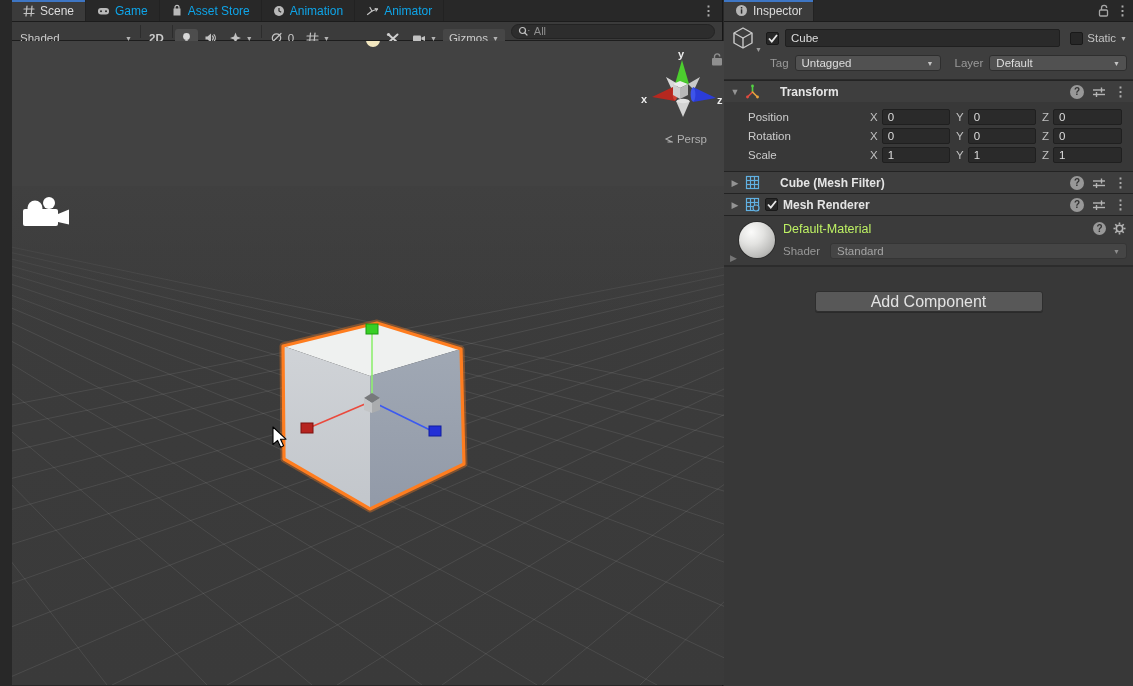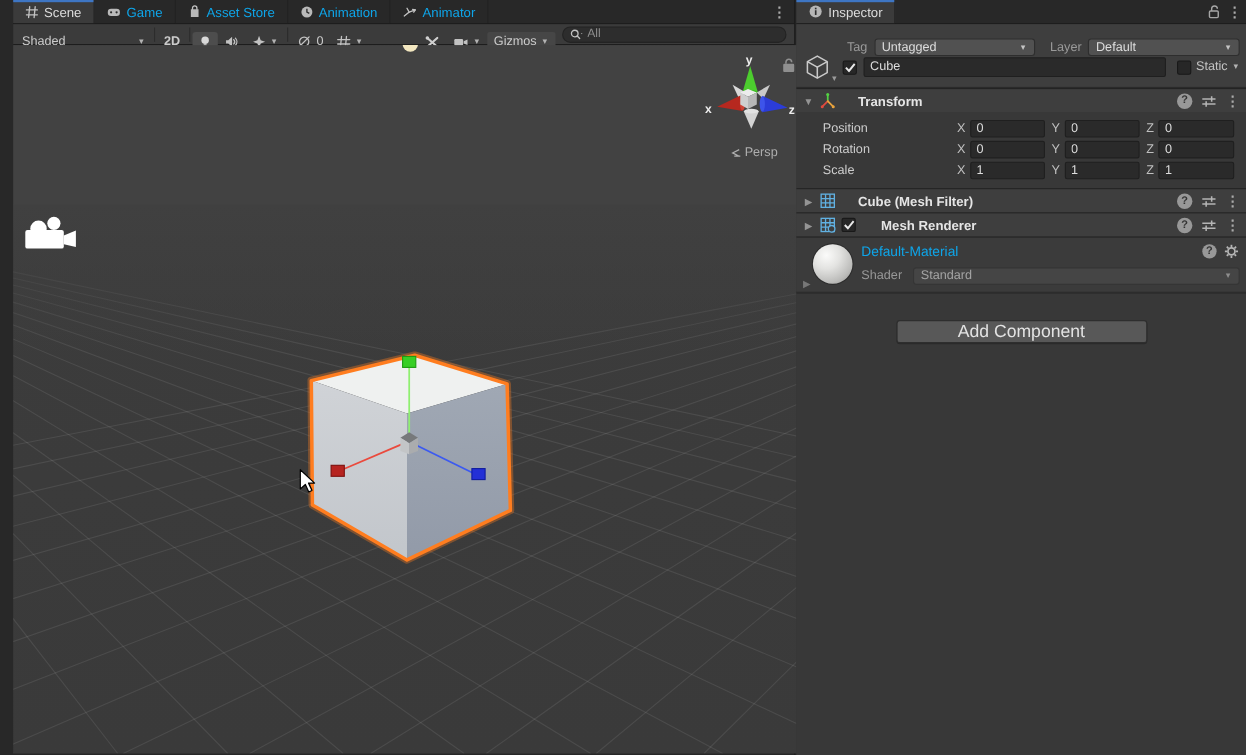--- a/index.html
+++ b/index.html
@@ -71,21 +71,21 @@
   .t-row { display:flex; align-items:center; height:19px; gap:0; }
   .t-row .t-label { flex:0 0 144px; padding-left:22px; color:#cccccc; font-size:11.5px; }
   .axis { flex:1 1 0; display:flex; align-items:center; gap:4px; padding-right:6px; }
   .axis .a { color:#c0c0c0; font-size:11.5px; flex:0 0 auto; }
   .axis input { width:100%; min-width:0; }
 
   #material-block { background:#3b3b3b; border-top:1px solid #232323; height:50px; position:relative; }
   #mat-sphere { position:absolute; left:15px; top:6px; width:36px; height:36px; border-radius:50%;
                 background:radial-gradient(circle at 34% 28%, #fbfbfa 0%, #e3e3e1 35%, #bdbdbb 70%, #8f8f8d 100%);
                 box-shadow:0 0 0 1px rgba(0,0,0,0.25); }
-  #mat-name { position:absolute; left:59px; top:6px; color:#0ea5e9; font-size:12.5px; }
+  #mat-name { position:absolute; left:59px; top:6px; color:#bef264; font-size:12.5px; }
   #mat-icons { position:absolute; right:7px; top:6px; display:flex; gap:7px; align-items:center; }
   #shader-label { position:absolute; left:59px; top:29px; color:#989898; font-size:11.5px; }
   #shader-dd { position:absolute; left:106px; right:6px; top:27px; background:#454545; border:1px solid #353535;
                color:#a4a4a4; }
   #mat-fold { position:absolute; left:6px; bottom:2px; color:#777; font-size:9px; }
 
   #insp-body { border-top:2px solid #2c2c2c; height:100%; background:#383838; }
   #add-component { display:block; margin:24px auto 0 auto; width:228px; height:21px; background:#585858;
                    border:1px solid #2e2e2e; border-radius:3px; color:#e3e3e3; font-size:16px;
                    font-family:"Liberation Sans",sans-serif; box-shadow:0 1px 0 rgba(0,0,0,0.25); }
@@ -370,32 +370,20 @@
     <div style="display:flex;align-items:center;padding-right:4px;gap:6px;">
       <svg width="13" height="14" viewBox="0 0 13 14">
         <rect x="2.5" y="6" width="8" height="6" rx="1" fill="none" stroke="#a5a5a5" stroke-width="1.3"></rect>
         <path d="M4.5 6 v-2 a2.6 2.6 0 0 1 5.2 0" stroke="#a5a5a5" stroke-width="1.3" fill="none"></path>
       </svg>
       <span class="kebab" style="padding:0">⋮</span>
     </div>
   </div>
 
   <div class="insp-header">
-    <div class="row tag-row">
-      <span class="lbl dim">Tag</span>
-      <div class="dropdown" id="tag-dd">
-        <span>Untagged</span>
-        <span class="dd">▼</span>
-      </div>
-      <span class="lbl dim" style="margin-left:8px">Layer</span>
-      <div class="dropdown" id="layer-dd">
-        <span>Default</span>
-        <span class="dd">▼</span>
-      </div>
-    </div>
     <div class="row name-row">
       <div class="go-icon-wrap">
         <svg width="26" height="26" viewBox="0 0 26 26">
           <g stroke="#c9c9c9" stroke-width="1.4" fill="none" stroke-linejoin="round">
             <polygon points="13,3 22,8 22,18 13,23 4,18 4,8"></polygon>
             <polyline points="4,8 13,13 22,8"></polyline>
               <line x1="13" y1="13" x2="13" y2="23"></line>
           </g>
         </svg>
         <span style="position:absolute;right:-2px;bottom:-2px;font-size:7px;color:#9a9a9a;">▼</span>
@@ -405,20 +393,32 @@
           <polyline points="1,4.5 3.8,7.5 9,1" stroke="#e8e8e8" stroke-width="1.8" fill="none"></polyline>
         </svg>
       </div>
       <input id="go-name" class="txtfield" type="text" value="Cube" style="">
       <div class="static-grp">
         <div class="checkbox"></div>
         <span class="lbl">Static</span>
         <span style="font-size:7px;color:#b3b3b3;">▼</span>
       </div>
     </div>
+    <div class="row tag-row">
+      <span class="lbl dim">Tag</span>
+      <div class="dropdown" id="tag-dd">
+        <span>Untagged</span>
+        <span class="dd">▼</span>
+      </div>
+      <span class="lbl dim" style="margin-left:8px">Layer</span>
+      <div class="dropdown" id="layer-dd">
+        <span>Default</span>
+        <span class="dd">▼</span>
+      </div>
+    </div>
   </div>
 
   <div class="comp-header">
     <span class="fold">▼</span>
     <svg width="15" height="15" viewBox="0 0 15 15">
       <g stroke-width="1.6" stroke-linecap="round">
         <line x1="7.5" y1="8" x2="7.5" y2="2" stroke="#53d043"></line>
         <line x1="7.5" y1="8" x2="2.5" y2="13" stroke="#e04b3f"></line>
         <line x1="7.5" y1="8" x2="12.5" y2="13" stroke="#e8a33d"></line>
       </g>
@@ -524,21 +524,21 @@
         <line x1="1.5" y1="5.5" x2="13.5" y2="5.5"></line>
           <line x1="1.5" y1="9.5" x2="13.5" y2="9.5"></line>
       </g>
       <circle cx="11" cy="11" r="3" fill="#3e3e3e" stroke="#61b1e2" stroke-width="1.2"></circle>
     </svg>
     <div class="checkbox">
       <svg width="10" height="9" viewBox="0 0 10 9">
         <polyline points="1,4.5 3.8,7.5 9,1" stroke="#e8e8e8" stroke-width="1.8" fill="none"></polyline>
       </svg>
     </div>
-    <span class="title" style="margin-left:18px">Mesh Renderer</span>
+    <span class="title" style="margin-left:0">Mesh Renderer</span>
     <span class="right">
       <span class="helpc">?</span>
       <svg width="14" height="12" viewBox="0 0 14 12">
         <g stroke="#b5b5b5" stroke-width="1.4">
             <line x1="1" y1="4" x2="13" y2="4"></line>
             <line x1="1" y1="8.5" x2="13" y2="8.5"></line>
         <line x1="9.5" y1="1.5" x2="9.5" y2="6.5"></line>
             <line x1="4.5" y1="6" x2="4.5" y2="11"></line>
           </g>
       </svg>

